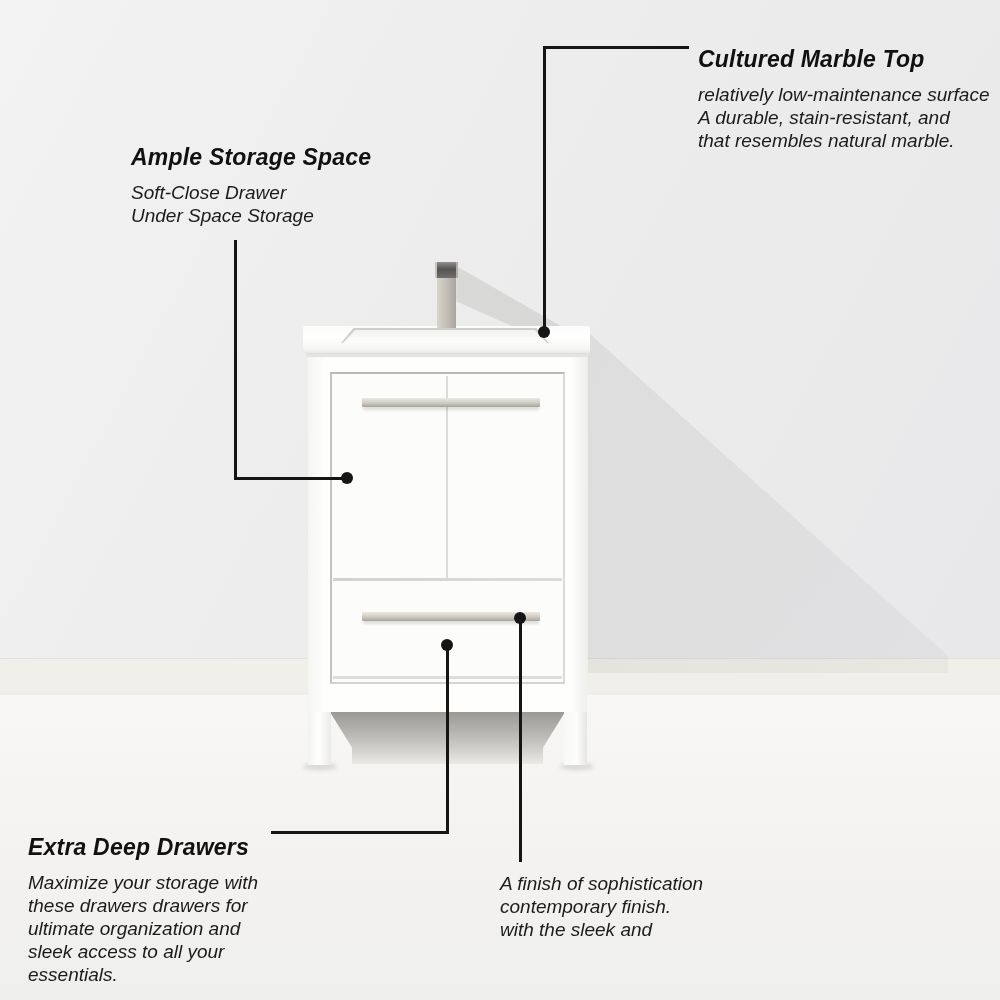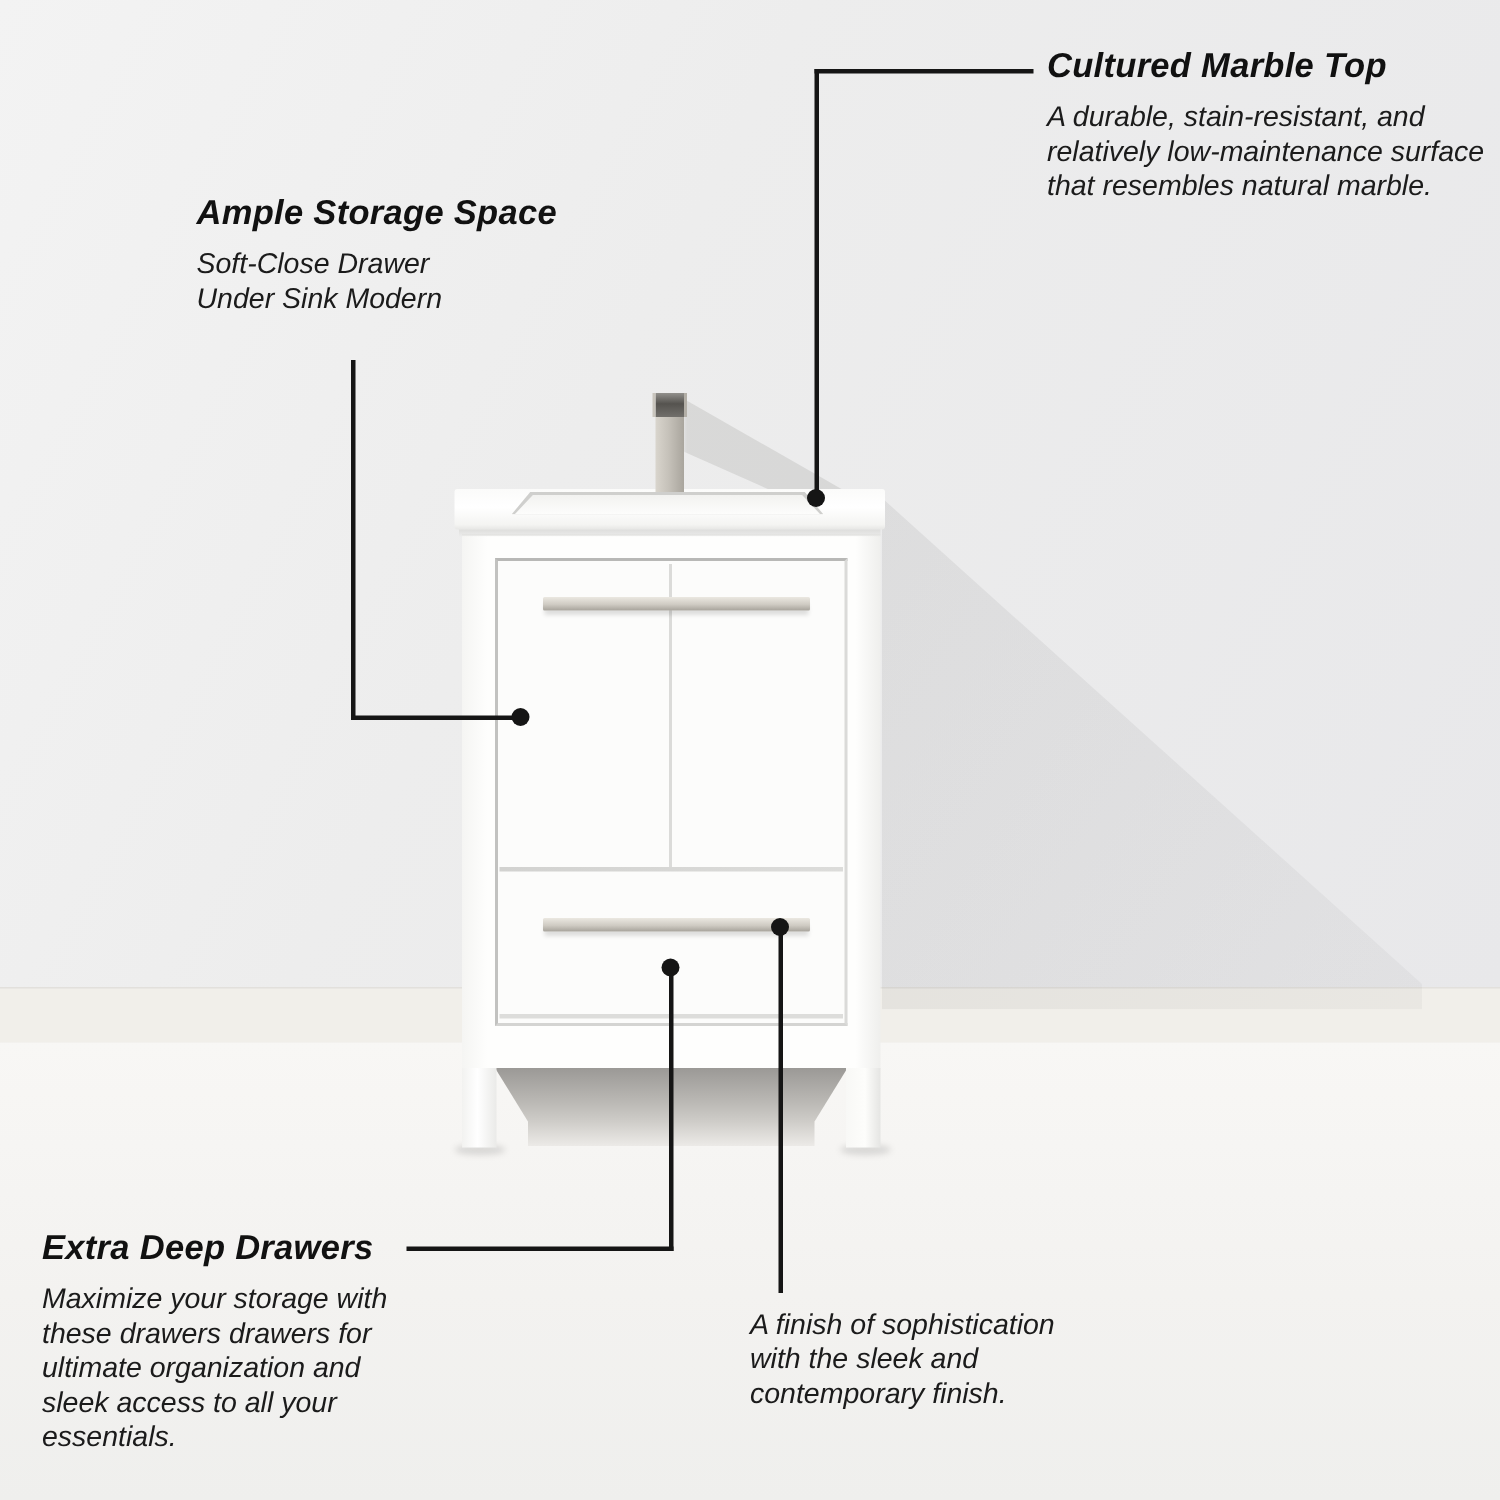--- a/index.html
+++ b/index.html
@@ -67,21 +67,21 @@
     background:rgba(0,0,0,0.12);filter:blur(2px);}
   .foot-shadow.left{left:303px;}
   .foot-shadow.right{left:560px;}
 
   
   .cl{position:absolute;background:#151515;}
   .dot{position:absolute;width:12px;height:12px;border-radius:50%;background:#151515;}
 
   
   .callout{position:absolute;color:#1B1B1B;}
-  .callout h2{margin:0 0 11px 0;font-size:23px;line-height:26px;font-weight:700;
+  .callout h2{margin:16px 0 11px 0;font-size:23px;line-height:26px;font-weight:700;
     font-style:italic;letter-spacing:0.2px;color:#111;}
   .callout .line{font-size:19px;line-height:23px;font-style:italic;}
 </style>
 </head>
 <body>
 
 <div id="stage">
 
   <div class="wall"></div>
   <div class="baseboard"></div>
@@ -121,39 +121,39 @@
 
   <div class="cl" style="left:271px;top:831px;width:178px;height:3px;"></div>
   <div class="cl" style="left:446px;top:648px;width:3px;height:186px;"></div>
   <div class="dot" style="left:441px;top:639px;"></div>
 
   <div class="cl" style="left:519px;top:621px;width:3px;height:241px;"></div>
   <div class="dot" style="left:514px;top:612px;"></div>
 
   <div class="callout" style="left:698px;top:30px;width:295px;">
     <h2>Cultured Marble Top</h2>
+    <div class="line">relatively low-maintenance surface</div>
     <div class="line">A durable, stain-resistant, and</div>
-    <div class="line">relatively low-maintenance surface</div>
     <div class="line">that resembles natural marble.</div>
   </div>
 
   <div class="callout" style="left:131px;top:128px;width:260px;">
     <h2>Ample Storage Space</h2>
     <div class="line">Soft-Close Drawer</div>
-    <div class="line">Under Sink Modern</div>
+    <div class="line">Under Space Storage</div>
   </div>
 
   <div class="callout" style="left:28px;top:818px;width:260px;">
     <h2>Extra Deep Drawers</h2>
     <div class="line">Maximize your storage with</div>
     <div class="line">these drawers drawers for</div>
     <div class="line">ultimate organization and</div>
     <div class="line">sleek access to all your</div>
     <div class="line">essentials.</div>
   </div>
 
   <div class="callout" style="left:500px;top:872px;width:300px;">
     <div class="line">A finish of sophistication</div>
+    <div class="line">contemporary finish.</div>
     <div class="line">with the sleek and</div>
-    <div class="line">contemporary finish.</div>
   </div>
 
 </div>
 
 </body></html>

